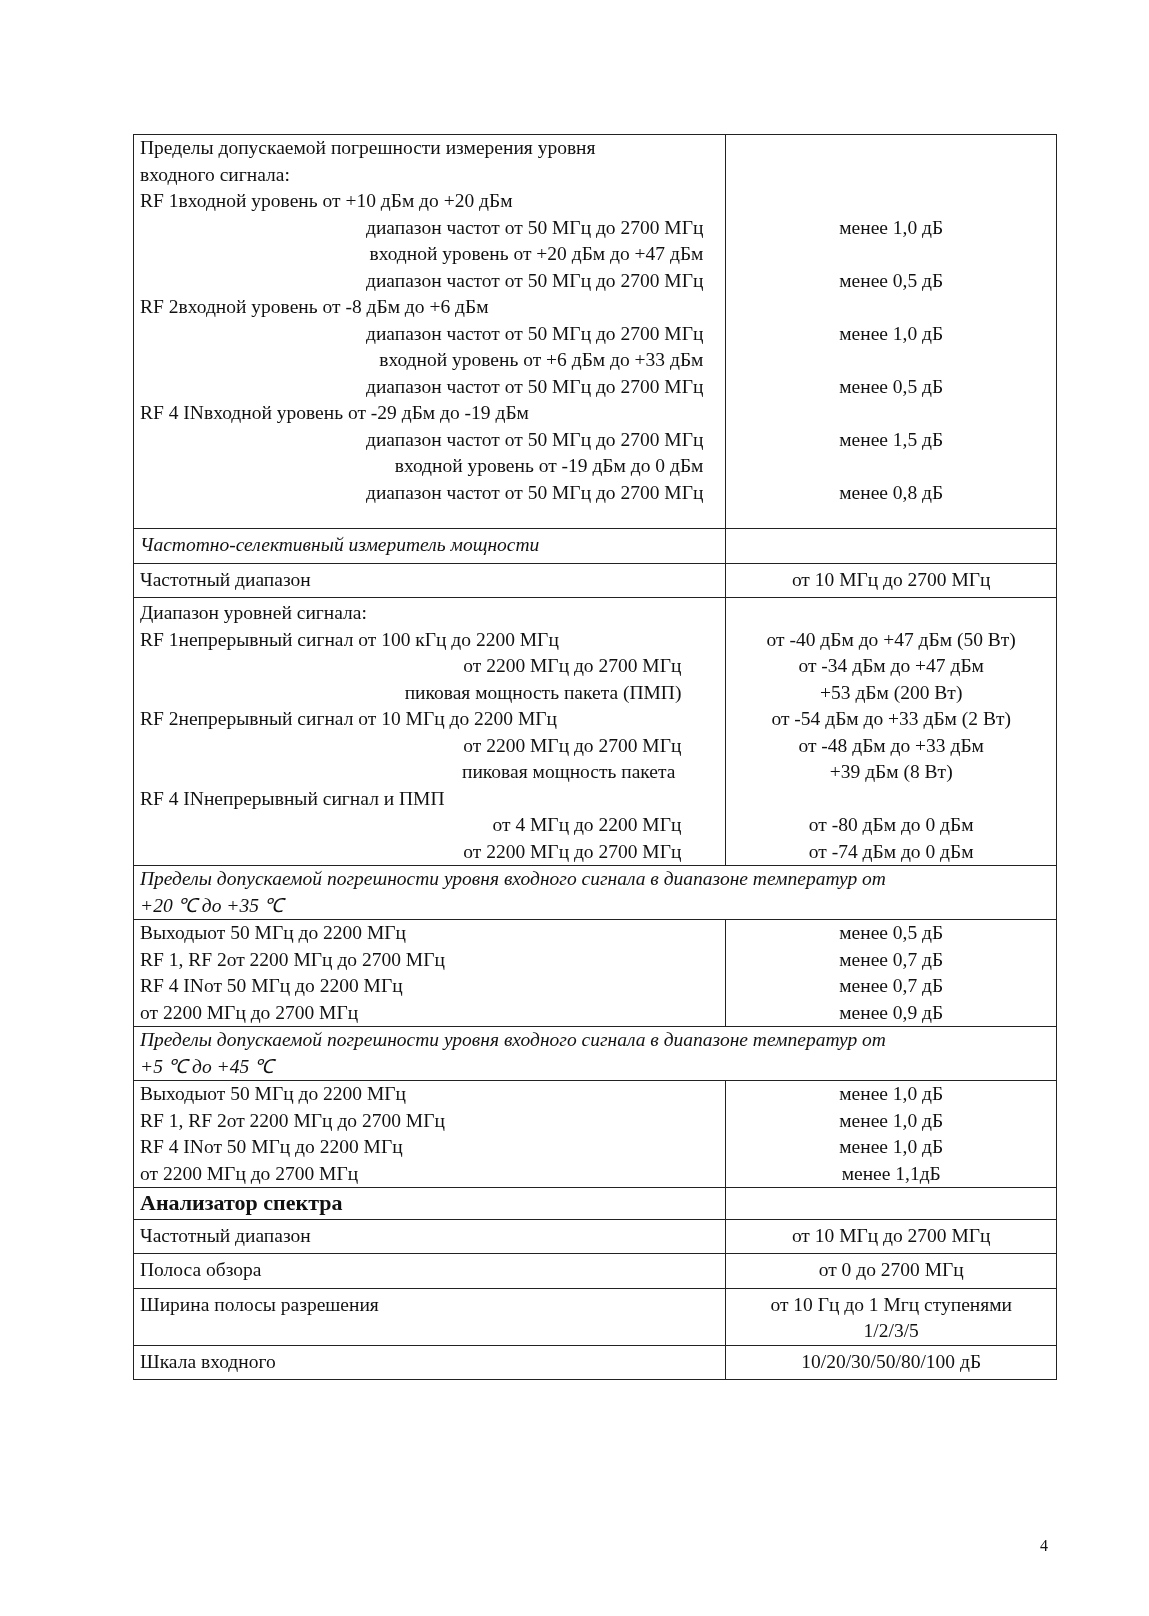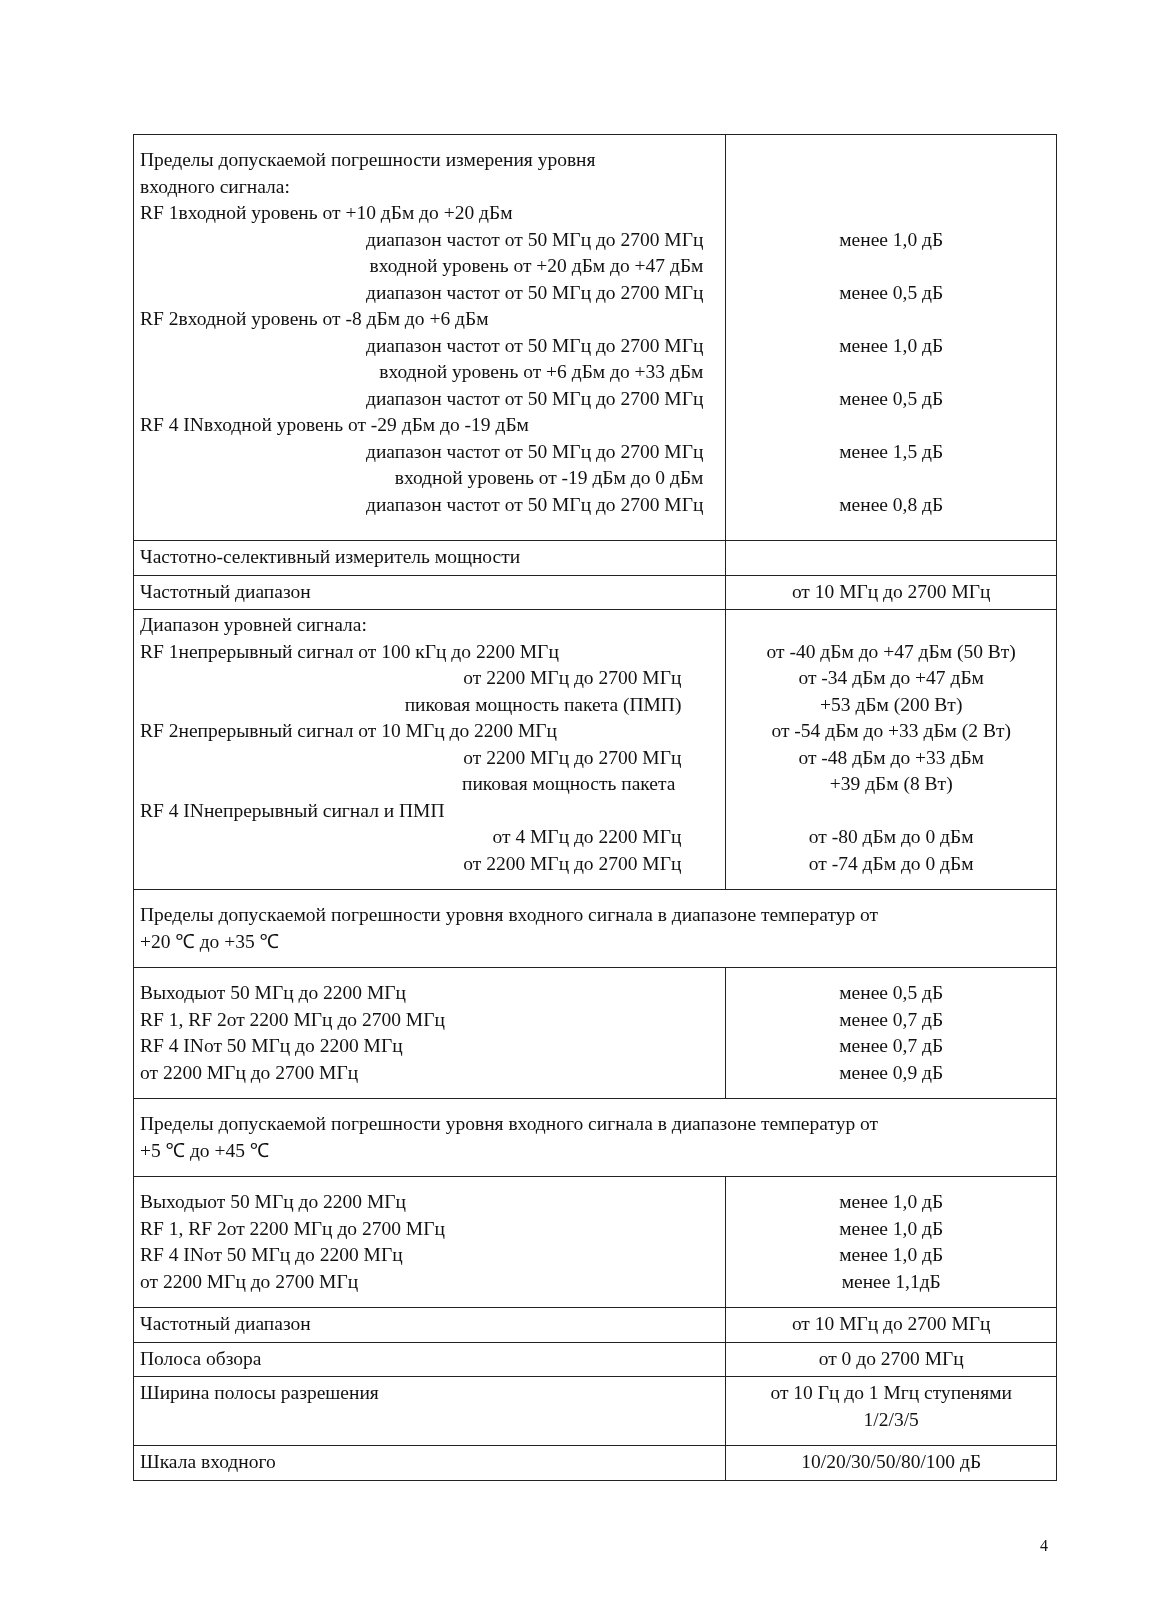--- a/index.html
+++ b/index.html
@@ -1,26 +1,26 @@
 <!DOCTYPE html>
 <html><head>
 <meta charset="utf-8">
 <style>
   html, body { margin: 0; padding: 0; background: #ffffff; }
   body { width: 1149px; height: 1616px; position: relative; overflow: hidden;
          font-family: "Liberation Serif", serif; color: #111; }
   .page { position: absolute; left: 0; top: 0; width: 1149px; height: 1616px; }
   table.spec { position: absolute; left: 133px; top: 134px; width: 924px;
                border-collapse: collapse; font-size: 19.5px; line-height: 26.5px; }
-  table.spec td { border: 1.5px solid #222; vertical-align: top; padding: 12px 6px; }
+  table.spec td { border: 1.5px solid #222; vertical-align: top; padding: 0 6px; }
   td.l { width: 585px; }
   td.r { width: 325px; text-align: center; }
   .line { display: flex; white-space: nowrap; }
   .rt { text-align: right; white-space: nowrap; }
-  .it { }
+  .it { font-style: italic; }
   .bold { font-weight: bold; font-size: 22px; }
   .vals div { height: 26.5px; }
   .page-num { position: absolute; left: 1040px; top: 1537px; font-size: 16px; }
 </style>
 </head>
 <body>
 
 <div class="page">
 <table class="spec">
 
@@ -173,20 +173,24 @@
     </td>
     <td class="r vals">
       <div>менее 1,0 дБ</div>
       <div>менее 1,0 дБ</div>
       <div>менее 1,0 дБ</div>
       <div>менее 1,1дБ</div>
     </td>
   </tr>
 
   <tr>
+    <td class="l bold" style="padding-top:2px;padding-bottom:2px">Анализатор спектра</td>
+    <td class="r"></td>
+  </tr>
+  <tr>
     <td class="l" style="padding-top:3px;padding-bottom:4px">Частотный диапазон</td>
     <td class="r" style="padding-top:3px;padding-bottom:4px">от 10 МГц до 2700 МГц</td>
   </tr>
   <tr>
     <td class="l" style="padding-top:3px;padding-bottom:4px">Полоса обзора</td>
     <td class="r" style="padding-top:3px;padding-bottom:4px">от 0 до 2700 МГц</td>
   </tr>
   <tr>
     <td class="l" style="padding-top:3px">Ширина полосы разрешения</td>
     <td class="r" style="padding-top:3px">

